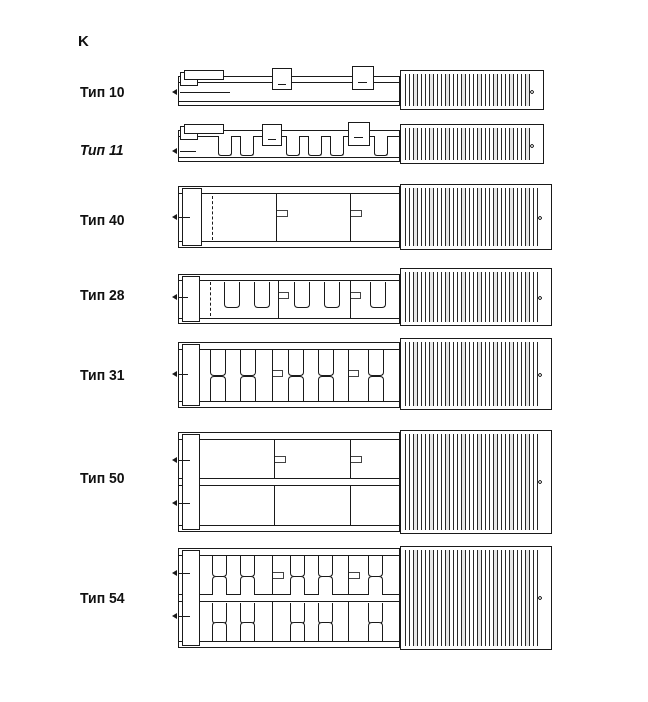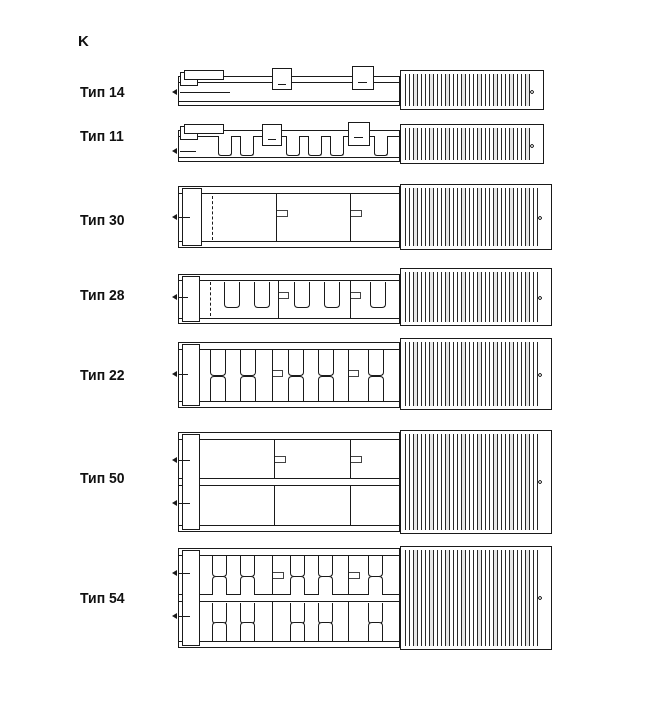--- a/index.html
+++ b/index.html
@@ -121,21 +121,21 @@
     border-right: 5px solid #1a1a1a;
   }
 </style>
 </head>
 <body>
 
 <div id="sheet">
 
   <div class="header-letter">K</div>
 
-  <div class="row-label" style="top:84px;">Тип 14</div>
+  <div class="row-label" style="top:84px;">Тип 10</div>
   <div class="fig" style="top:70px;">
 
     <div class="box" style="left:0px; top:6px; width:222px; height:30px;"></div>
     <div class="ln" style="left:0px; top:12px; width:222px; height:1px;"></div>
     <div class="ln" style="left:0px; top:31px; width:222px; height:1px;"></div>
 
     <div class="box" style="left:2px; top:2px; width:18px; height:14px;"></div>
     <div class="box" style="left:6px; top:0px; width:40px; height:10px;"></div>
     <div class="ln" style="left:2px; top:22px; width:50px; height:1px;"></div>
     <div class="arrow" style="left:-6px; top:19px;"></div>
@@ -159,21 +159,21 @@
       <div class="fin" style="left:84px;"></div>
         <div class="fin d" style="left:92px;"></div>
       <div class="fin" style="left:100px;"></div>
         <div class="fin d" style="left:108px;"></div>
       <div class="fin" style="left:116px;"></div>
         <div class="fin d" style="left:124px;"></div>
     </div>
     <div class="dot" style="left:352px; top:20px;"></div>
   </div>
 
-  <div class="row-label" style="top:128px;">Тип 11</div>
+  <div class="row-label" style="top:142px;font-style:italic;">Тип 11</div>
   <div class="fig" style="top:126px;">
     <div class="box" style="left:0px; top:4px; width:222px; height:32px;"></div>
     <div class="ln" style="left:0px; top:10px; width:222px; height:1px;"></div>
     <div class="ln" style="left:0px; top:31px; width:222px; height:1px;"></div>
     <div class="box" style="left:2px; top:0px; width:18px; height:14px;"></div>
     <div class="box" style="left:6px; top:-2px; width:40px; height:10px;"></div>
     <div class="arrow" style="left:-6px; top:22px;"></div>
     <div class="ln" style="left:2px; top:25px; width:16px; height:1px;"></div>
 
     <div class="conv-u" style="left:40px; top:10px; width:14px; height:20px; border-radius:0 0 3px 3px;"></div>
@@ -200,21 +200,21 @@
       <div class="fin" style="left:84px;"></div>
         <div class="fin d" style="left:92px;"></div>
       <div class="fin" style="left:100px;"></div>
         <div class="fin d" style="left:108px;"></div>
       <div class="fin" style="left:116px;"></div>
         <div class="fin d" style="left:124px;"></div>
     </div>
     <div class="dot" style="left:352px; top:18px;"></div>
   </div>
 
-  <div class="row-label" style="top:212px;">Тип 30</div>
+  <div class="row-label" style="top:212px;">Тип 40</div>
   <div class="fig" style="top:186px;">
     <div class="box" style="left:0px; top:0px; width:222px; height:62px;"></div>
     <div class="ln" style="left:0px; top:7px; width:222px; height:1px;"></div>
     <div class="ln" style="left:0px; top:55px; width:222px; height:1px;"></div>
     <div class="box" style="left:4px; top:2px; width:20px; height:58px;"></div>
     <div class="dash" style="left:34px; top:10px; height:44px;"></div>
     <div class="arrow" style="left:-6px; top:28px;"></div>
     <div class="ln" style="left:0px; top:31px; width:12px; height:1px;"></div>
     <div class="box-thin" style="left:98px; top:24px; width:12px; height:7px;"></div>
     <div class="box-thin" style="left:172px; top:24px; width:12px; height:7px;"></div>
@@ -275,21 +275,21 @@
         <div class="fin d" style="left:92px;"></div>
       <div class="fin" style="left:100px;"></div>
         <div class="fin d" style="left:108px;"></div>
       <div class="fin" style="left:116px;"></div>
         <div class="fin d" style="left:124px;"></div>
       <div class="fin" style="left:132px;"></div>
     </div>
     <div class="dot" style="left:360px; top:26px;"></div>
   </div>
 
-  <div class="row-label" style="top:367px;">Тип 22</div>
+  <div class="row-label" style="top:367px;">Тип 31</div>
   <div class="fig" style="top:340px;">
     <div class="box" style="left:0px; top:2px; width:222px; height:66px;"></div>
     <div class="ln" style="left:0px; top:9px; width:222px; height:1px;"></div>
     <div class="ln" style="left:0px; top:61px; width:222px; height:1px;"></div>
     <div class="box" style="left:4px; top:4px; width:18px; height:62px;"></div>
     <div class="arrow" style="left:-6px; top:31px;"></div>
     <div class="ln" style="left:0px; top:34px; width:10px; height:1px;"></div>
 
     <div class="conv-u" style="left:32px; top:10px; width:16px; height:26px; border-radius:0 0 4px 4px;"></div>
     <div class="conv-u" style="left:62px; top:10px; width:16px; height:26px; border-radius:0 0 4px 4px;"></div>

